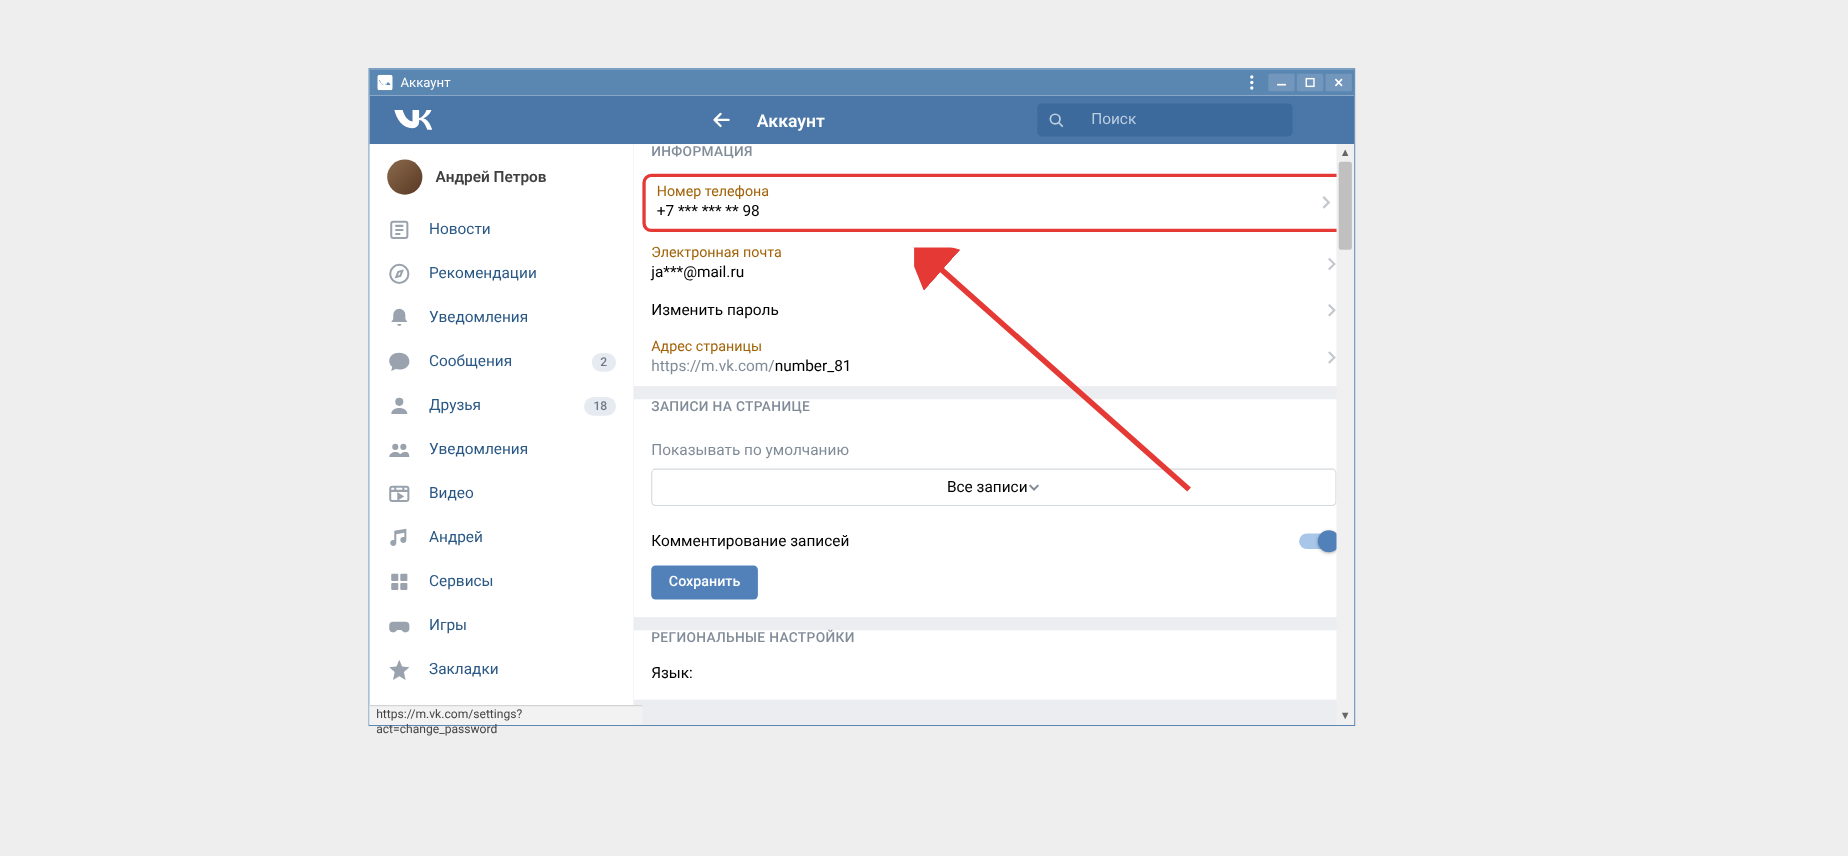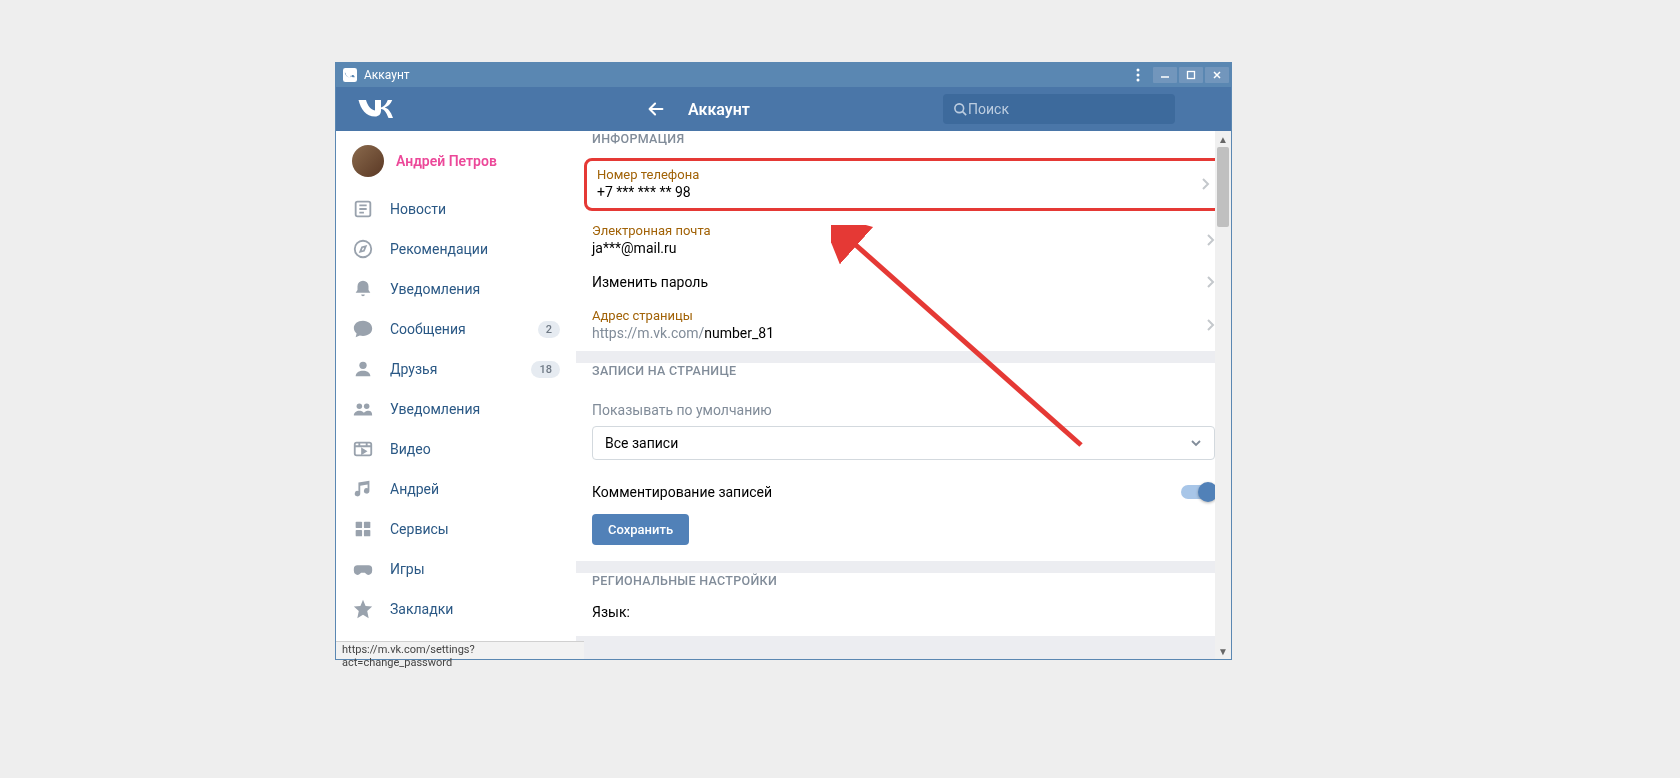--- a/index.html
+++ b/index.html
@@ -10,44 +10,44 @@
   .titlebar .title { flex: 1; }
   .titlebar-dots { margin-right: 6px; display: flex; align-items: center; justify-content: center; width: 18px; cursor: pointer; }
   .win-btns { display: flex; gap: 2px; margin-right: 2px; }
   .win-btn { width: 24px; height: 16px; background: #7296bc; display: flex; align-items: center; justify-content: center; color: #fff; font-size: 10px; cursor: pointer; border-radius:1px; }
   .app { height: calc(100% - 24px); display: flex; flex-direction: column; background: #ecedf1; }
   .topbar { height: 44px; background: #4a76a8; display: flex; align-items: center; flex-shrink: 0; }
   .logo { width: 58px; display: flex; align-items: center; justify-content: center; margin-left: 10px; }
   .topbar-center { flex: 1; display: flex; align-items: center; padding-left: 240px; gap: 20px; }
   .back-btn { width: 24px; height: 24px; display: flex; align-items: center; justify-content: center; cursor: pointer; }
   .toptitle { color: #fff; font-weight: 600; font-size: 16px; }
-  .searchbox { background: #3d6a9c; width: 232px; height: 30px; border-radius: 4px; display: flex; align-items: center; padding: 0 10px; color: #bccde0; margin-right: 56px; cursor: text; gap: 0; }
+  .searchbox { background: #3d6a9c; width: 232px; height: 30px; border-radius: 4px; display: flex; align-items: center; padding: 0 10px; color: #bccde0; margin-right: 56px; cursor: text; gap: 24px; }
   .searchbox span { font-size: 14px; }
   .content { flex: 1; display: flex; overflow: hidden; position: relative; }
   .sidebar { width: 240px; background: #fff; overflow-y: auto; padding: 8px 0; flex-shrink: 0; }
   .profile { display: flex; align-items: center; padding: 6px 16px 12px 16px; gap: 12px; cursor: pointer;}
   .avatar { width: 32px; height: 32px; border-radius: 50%; background: linear-gradient(135deg,#8a6a4d,#5a3824); flex-shrink:0; }
-  .profile-name { color: #ec4899; font-weight: 600; font-size: 14px; }
+  .profile-name { color: #404040; font-weight: 600; font-size: 14px; }
   .side-item { display: flex; align-items: center; padding: 9px 16px; gap: 16px; cursor: pointer; }
   .side-icon { width: 22px; height: 22px; display: flex; align-items: center; justify-content: center; color: #99a2ad; flex-shrink:0; }
   .side-label { color: #2a5885; font-size: 14px; flex: 1; }
   .badge { background: #e6ebf1; color: #6f7985; font-size: 11px; padding: 2px 8px; border-radius: 10px; min-width: 22px; text-align: center; font-weight:500;}
   .main { flex: 1; background: #ecedf1; overflow-y: auto; padding: 0; position: relative; }
   .section { background: #fff; margin-bottom: 12px; }
   .sec-header { color: #818c99; font-size: 12.5px; font-weight:500; padding: 0 16px 10px 16px; letter-spacing: 0.3px; }
   .row { padding: 8px 16px 10px 16px; display: flex; align-items: center; cursor: pointer; position: relative; }
   .row-inner { flex: 1; }
   .row-label { color: #a16207; font-size: 13px; margin-bottom: 2px; }
   .row-value { color: #000; font-size: 14px; }
   .row-single .row-value { color:#000; }
   .chevron { color: #c4c8cc; }
   .row.highlight { border: 3px solid #e53935; border-radius: 8px; margin: 2px 8px 4px 8px; padding: 6px 10px 8px 10px; }
   .sub-gray { color: #818c99; }
   .form-label { color: #818c99; font-size: 14px; padding: 14px 16px 8px 16px; }
-  .select { margin: 0 16px 14px 16px; border: 1px solid #d3d9de; border-radius: 4px; padding: 8px 12px; display: flex; align-items: center; justify-content: space-between; cursor: pointer; font-size:14px; color:#000;}
+  .select { margin: 0 16px 14px 16px; border: 1px solid #d3d9de; border-radius: 4px; padding: 8px 12px; display: flex; align-items: center; justify-content: center; cursor: pointer; font-size:14px; color:#000;}
   .toggle-row { display: flex; align-items: center; justify-content: space-between; padding: 10px 16px; }
   .toggle-label { font-size: 14px; color:#000;}
   .switch { width: 34px; height: 14px; background: #a8c6e8; border-radius: 10px; position: relative; cursor: pointer; }
   .switch::after { content: ''; position: absolute; right: -3px; top: -3px; width: 20px; height: 20px; background: #5181b8; border-radius: 50%; box-shadow: 0 1px 3px rgba(0,0,0,.3); }
   .save-btn { background: #5181b8; color: #fff; font-size: 13px; font-weight: 500; padding: 8px 16px; border-radius: 4px; margin: 4px 16px 16px 16px; display: inline-block; cursor: pointer; border: none; }
   .lang-row { padding: 6px 16px 16px 16px; font-size:14px; color:#000;}
   .vscroll { position: absolute; right: 0; top: 0; width: 16px; height: 100%; background: #f0f0f0; }
   .vscroll .thumb { position: absolute; left: 2px; top: 16px; width: 12px; height: 80px; background: #c0c0c0; border-radius: 2px; }
   .vscroll .arrow { position: absolute; left: 0; width: 16px; height: 16px; display:flex; align-items:center; justify-content:center; color:#666; font-size:10px;}
   .vscroll .arrow.up{top:0;} .vscroll .arrow.down{bottom:0;}

